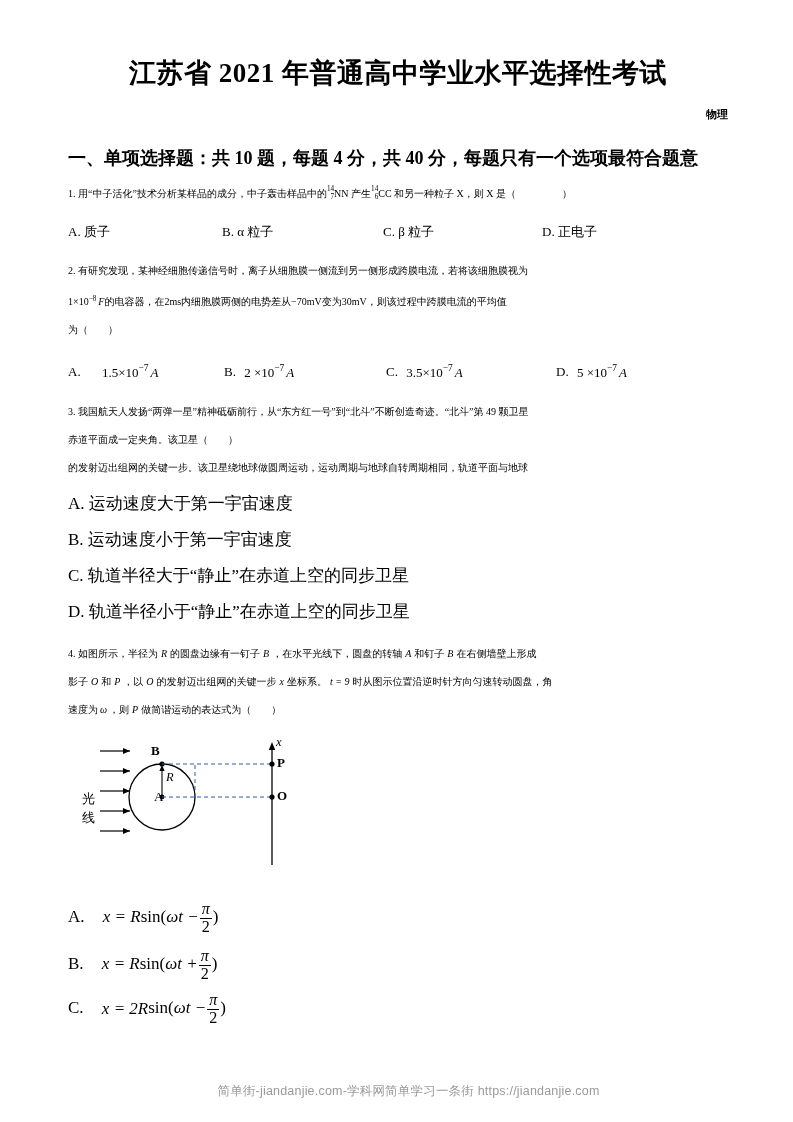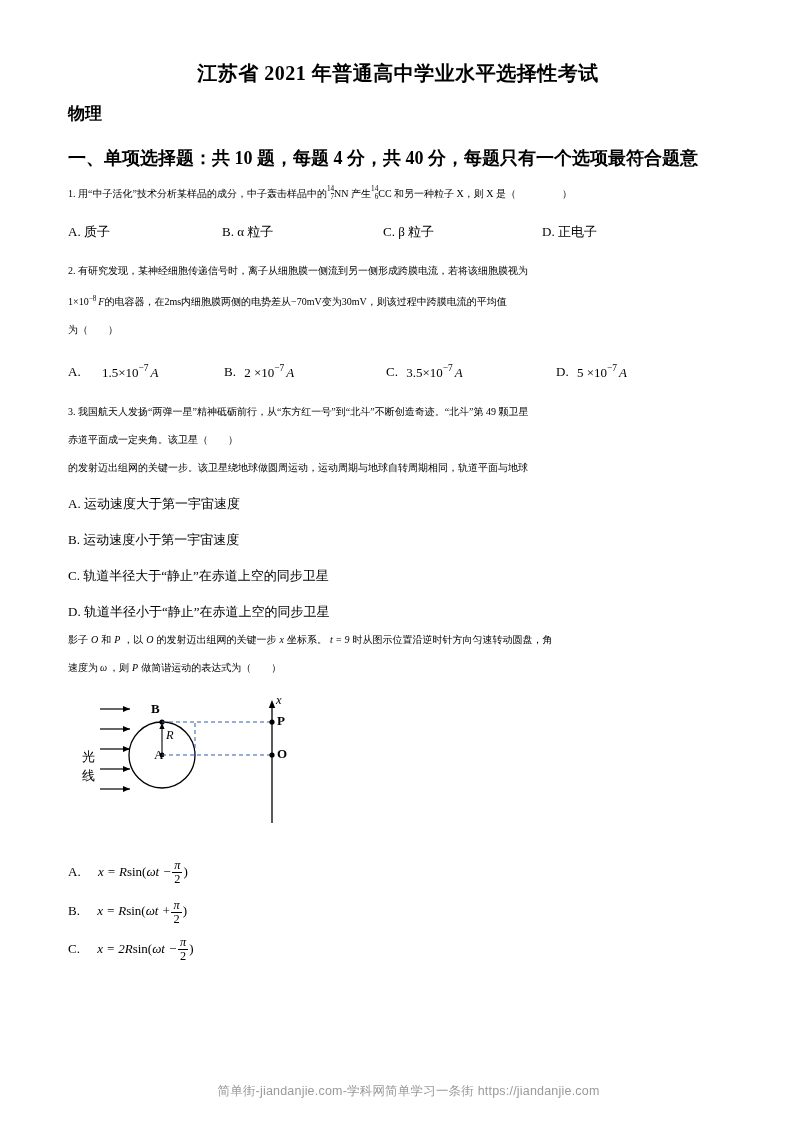--- a/index.html
+++ b/index.html
@@ -22,31 +22,31 @@
     padding: 0;
     box-sizing: border-box;
   }
   .content {
     position: absolute;
     left: 68px;
     top: 58px;
     width: 660px;
   }
   h1.doc-title {
-    font-size: 20px;
+    font-size: 27px;
     font-weight: bold;
     text-align: center;
     margin: 0 0 0 0;
     letter-spacing: 0.5px;
     line-height: 30px;
   }
   h2.doc-subtitle {
-    font-size: 17px;
+    font-size: 11px;
     font-weight: bold;
-    text-align: left;
+    text-align: right;
     margin: 14px 0 0 0;
     line-height: 24px;
   }
   .section-head {
     font-size: 18px;
     font-weight: bold;
     margin-top: 22px;
     line-height: 20px;
   }
   .q {
@@ -58,21 +58,21 @@
   .opts-row {
     display: flex;
     font-size: 13px;
     line-height: 26px;
     margin-top: 12px;
   }
   .opts-row > div {
     white-space: nowrap;
   }
   .opt-line {
-    font-size: 13px;
+    font-size: 17px;
     line-height: 26px;
     margin-top: 10px;
   }
   
   .mi { font-family: "Liberation Serif", serif; font-style: italic; }
   .mn { font-family: "Liberation Serif", serif; }
   sup.sp { font-size: 0.72em; vertical-align: super; }
   .nuc {
     display: inline-block;
     vertical-align: -0.25em;
@@ -192,20 +192,24 @@
     </div>
     <div class="opt-line">
       <span>C.</span>
       <span>轨道半径大于“静止”在赤道上空的同步卫星</span>
     </div>
     <div class="opt-line">
       <span>D.</span>
       <span>轨道半径小于“静止”在赤道上空的同步卫星</span>
     </div>
 
+    <div class="q" style="margin-top:16px;">
+      <span>4.</span>
+      <span>如图所示，半径为</span><span class="mi" style="margin:0 3px;">R</span><span>的圆盘边缘有一钉子</span><span class="mi" style="margin:0 3px;">B</span><span>，在水平光线下，圆盘的转轴</span><span class="mi" style="margin:0 3px;">A</span><span>和钉子</span><span class="mi" style="margin:0 3px;">B</span><span>在右侧墙壁上形成</span>
+    </div>
     <div class="q" style="margin-top:2px;">
       <span>影子</span><span class="mi" style="margin:0 3px;">O</span><span>和</span><span class="mi" style="margin:0 3px;">P</span><span>，以</span><span class="mi" style="margin:0 3px;">O</span><span>的发射迈出组网的关键一步</span><span class="mi" style="margin:0 3px;">x</span><span>坐标系。</span><span class="mi" style="margin:0 3px;">t = 9</span><span>时从图示位置沿逆时针方向匀速转动圆盘，角</span>
     </div>
     <div class="q" style="margin-top:2px;">
       <span>速度为</span><span class="mi" style="margin:0 2px;">ω</span><span>，则</span><span class="mi" style="margin:0 3px;">P</span><span>做简谐运动的表达式为（　　）</span>
     </div>
 
     <div class="figure-wrap">
       <svg width="280" height="150" viewBox="0 0 280 150">
 

